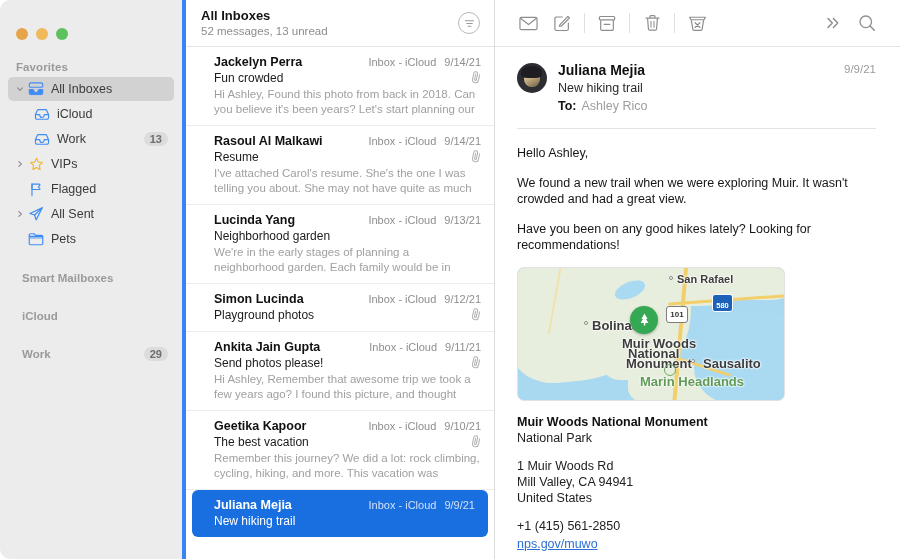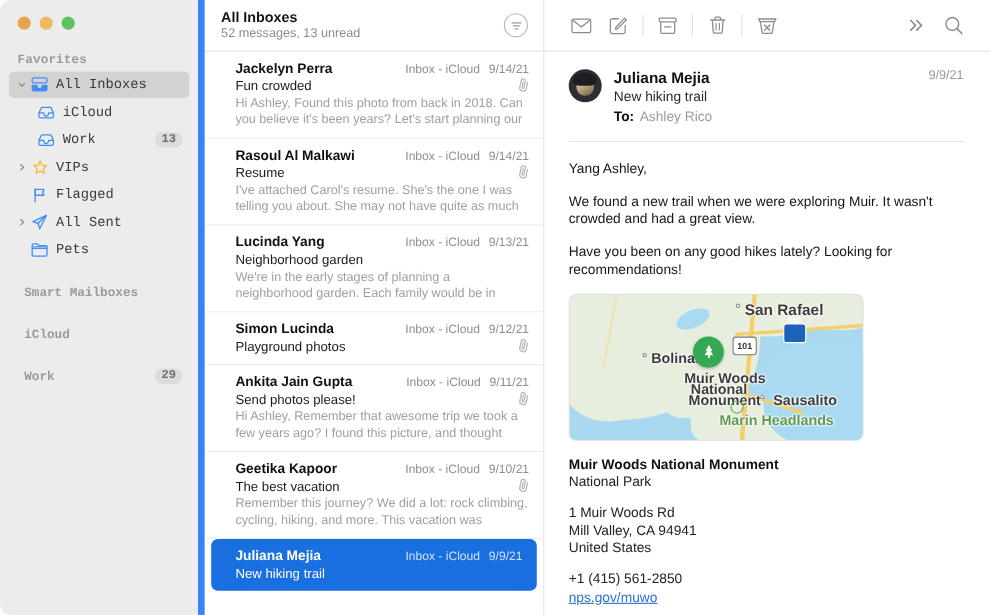--- a/index.html
+++ b/index.html
@@ -18,23 +18,22 @@
     border-radius: 10px;
     overflow: hidden;
   }
 
   
   #sidebar {
     width: 186px;
     flex: 0 0 186px;
     background: #ececec;
     position: relative;
-    padding-top: 0;
-    border-right: 6px solid #3b82f6;
-    font-family: Liberation Mono, monospace;
+    padding-top: 13px;
+    border-right: 4px solid #3b82f6;
   }
   #traffic-lights {
     display: flex;
     gap: 8px;
     padding: 15px 0 0 16px;
     height: 38px;
     align-items: flex-start;
   }
   .tl { width: 12px; height: 12px; border-radius: 50%; display: block; }
   .tl.close { background: #e8a44a; }
@@ -251,21 +250,21 @@
   }
   .shield {
     position: absolute; background: #fff; border: 1.3px solid #7d7d7d;
     border-radius: 3px; font-size: 8px; font-weight: bold; color: #333;
     display: flex; align-items: center; justify-content: center;
   }
   .shield-i {
     position: absolute; background: #1c62b9; border-radius: 3px;
     color: #fff; font-size: 7.5px; font-weight: bold;
     display: flex; align-items: flex-end; justify-content: center;
-    padding-bottom: 15px;
+    padding-bottom: 1px;
     border: 1px solid #fff;
   }
 
   .place-name { font-size: 12.5px; font-weight: bold; color: #111; line-height: 16px; }
   .place-type { font-size: 12.5px; color: #222; line-height: 16px; }
   .addr { font-size: 12.5px; color: #222; line-height: 16px; }
   .addr-block { margin-top: 12px; }
   .phone { font-size: 12.5px; color: #222; line-height: 16px; margin-top: 12px; }
   a.lnk {
     font-size: 12.5px; color: #2c6fd6; text-decoration: underline; line-height: 16px;
@@ -568,54 +567,54 @@
           <div class="hdr-subject">New hiking trail</div>
           <div class="hdr-to">
             <span class="lbl">To:</span><span class="val">Ashley Rico</span>
           </div>
         </div>
         <div class="hdr-date">9/9/21</div>
       </div>
 
       <div class="hr"></div>
 
-      <div class="para">Yang Ashley,</div>
+      <div class="para">Hello Ashley,</div>
       <div class="para">We found a new trail when we were exploring Muir. It wasn't crowded and had a great view.</div>
       <div class="para">Have you been on any good hikes lately? Looking for recommendations!</div>
 
       
       <div id="map">
 
         <div class="land" style="left:-10px; top:-8px; width:150px; height:120px; border-radius:0 0 55% 30%; transform: rotate(-6deg);"></div>
         <div class="land" style="left:78px; top:-6px; width:95px; height:118px; border-radius:40% 20% 60% 25%;"></div>
         <div class="land" style="left:120px; top:-10px; width:120px; height:48px; border-radius:30% 40% 50% 20%;"></div>
         <div class="land" style="left:216px; top:-8px; width:70px; height:40px; border-radius:40% 10% 50% 30%;"></div>
         <div class="land" style="left:110px; top:92px; width:95px; height:48px; border-radius:45% 25% 10% 40%;"></div>
         <div class="water" style="left:96px; top:14px; width:32px; height:16px; border-radius:50%; transform:rotate(-22deg);"></div>
         <div class="water" style="left:176px; top:46px; width:100px; height:90px; border-radius:35% 20% 30% 40%;"></div>
 
         <div class="road" style="left:160px; top:-6px; width:4px; height:150px; border-radius:2px; transform: rotate(5deg);"></div>
         <div class="road" style="left:150px; top:30px; width:130px; height:3px; border-radius:2px; transform: rotate(-4deg);"></div>
         <div class="road" style="left:36px; top:-4px; width:2px; height:70px; background:#f0e2b0; transform: rotate(10deg);"></div>
         <div class="road" style="left:150px; top:96px; width:64px; height:2.5px; background:#f2cf6b; transform: rotate(18deg);"></div>
 
         <div class="dot" style="left:151px; top:8px;"></div>
-        <span class="map-lbl dark" style="left:159px; top:5px; font-size:14px;">San Rafael</span>
+        <span class="map-lbl dark" style="left:159px; top:5px; font-size:11px;">San Rafael</span>
 
         <div class="dot" style="left:66px; top:53px;"></div>
         <span class="map-lbl dark" style="left:74px; top:50px;">Bolinas</span>
 
         <div class="dot" style="left:173px; top:91px;"></div>
         <span class="map-lbl dark" style="left:185px; top:88px;">Sausalito</span>
 
         <span class="map-lbl dark" style="left:104px; top:68px;">Muir Woods</span>
         <span class="map-lbl dark" style="left:110px; top:78px;">National</span>
         <span class="map-lbl dark" style="left:108px; top:88px;">Monument</span>
 
-        <span class="map-lbl green" style="left:136px; top:106px;">Marin Headlands</span>
+        <span class="map-lbl green" style="left:122px; top:106px;">Marin Headlands</span>
 
         <div class="shield" style="left:148px; top:38px; width:22px; height:17px;">
           <span>101</span>
         </div>
         <div class="shield-i" style="left:194px; top:26px; width:21px; height:18px;">
           <span>580</span>
         </div>
 
         <div class="pin" style="left:112px; top:38px;">
           <svg width="13" height="15" viewBox="0 0 13 15">

